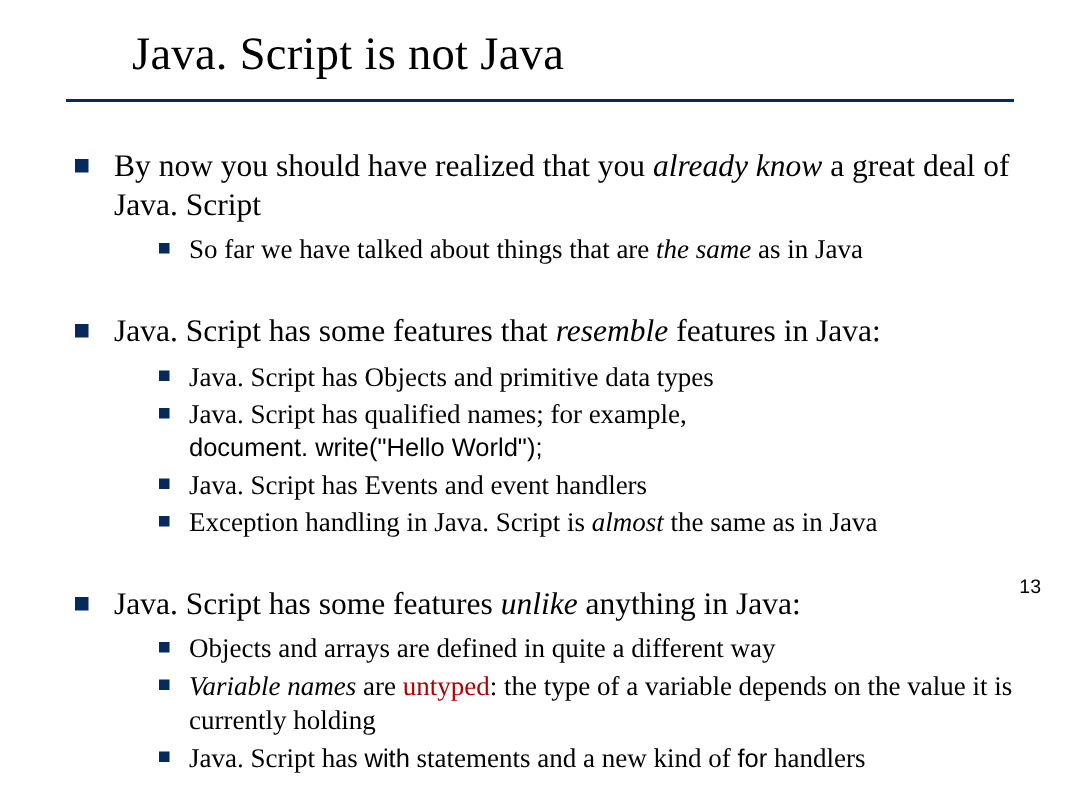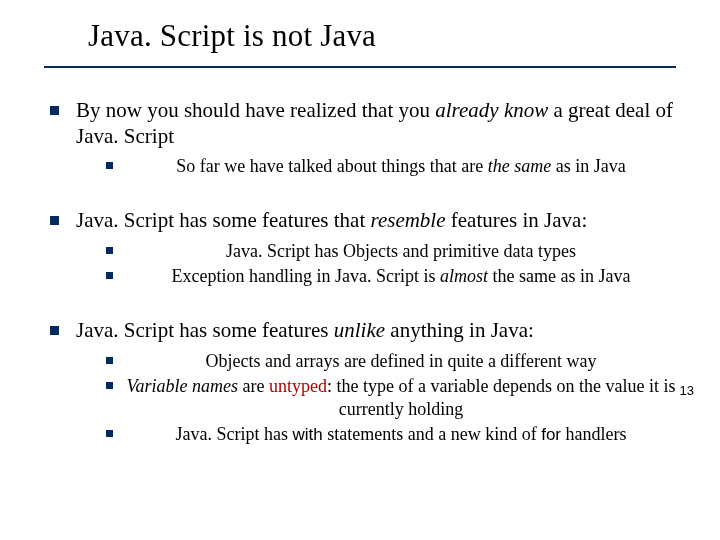--- a/index.html
+++ b/index.html
@@ -56,21 +56,20 @@
     list-style: none;
     margin: 6px 0 10px 0;
     padding: 0 0 0 28px;
   }
   ul.lvl2 > li {
     position: relative;
     padding-left: 22px;
     font-size: 18px;
     line-height: 1.28;
     margin-bottom: 2px;
-    text-align: center;
   }
   ul.lvl2 > li::before {
     content: "";
     position: absolute;
     left: 2px;
     top: 7px;
     width: 7px;
     height: 7px;
     background: #062a5c;
   }
@@ -104,20 +103,25 @@
           <span>So far we have talked about things that are </span><span class="italic">the same</span><span> as in Java</span>
         </li>
       </ul>
     </li>
 
     <li>
       <span>Java. Script has some features that </span><span class="italic">resemble</span><span> features in Java:</span>
       <ul class="lvl2">
         <li><span>Java. Script has Objects and primitive data types</span></li>
         <li>
+          <span>Java. Script has qualified names; for example,</span>
+          <span class="code block-indent">document. write("Hello World");</span>
+        </li>
+        <li><span>Java. Script has Events and event handlers</span></li>
+        <li>
           <span>Exception handling in Java. Script is </span><span class="italic">almost</span><span> the same as in Java</span>
         </li>
       </ul>
     </li>
 
     <li>
       <span>Java. Script has some features </span><span class="italic">unlike</span><span> anything in Java:</span>
       <ul class="lvl2">
         <li><span>Objects and arrays are defined in quite a different way</span></li>
         <li>

